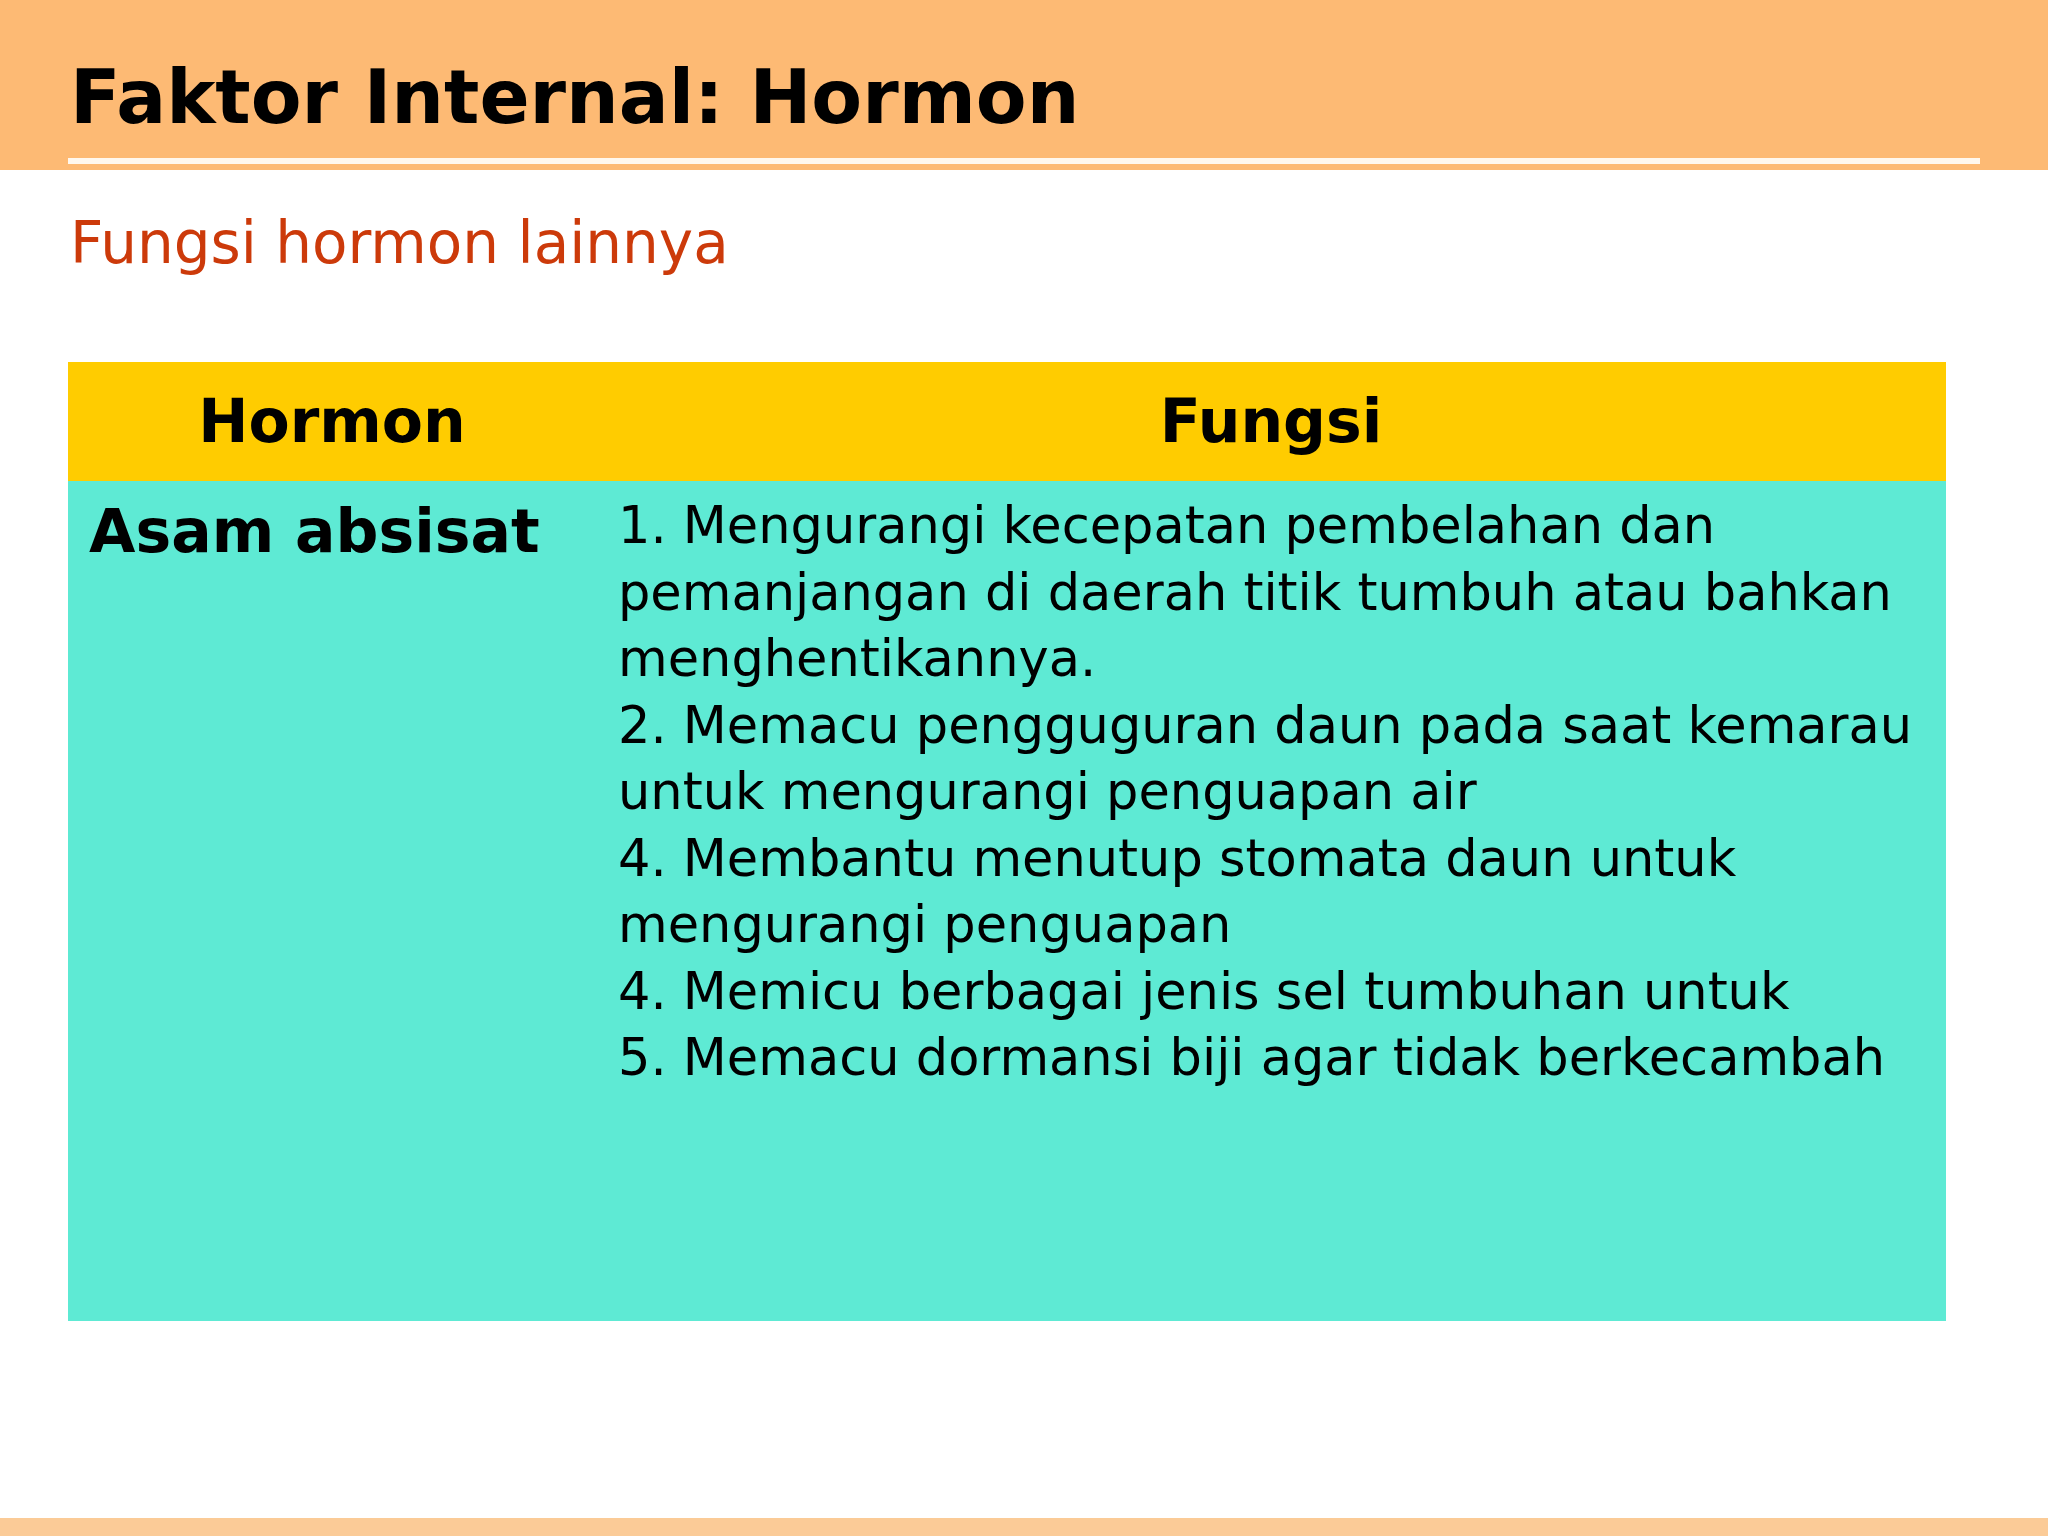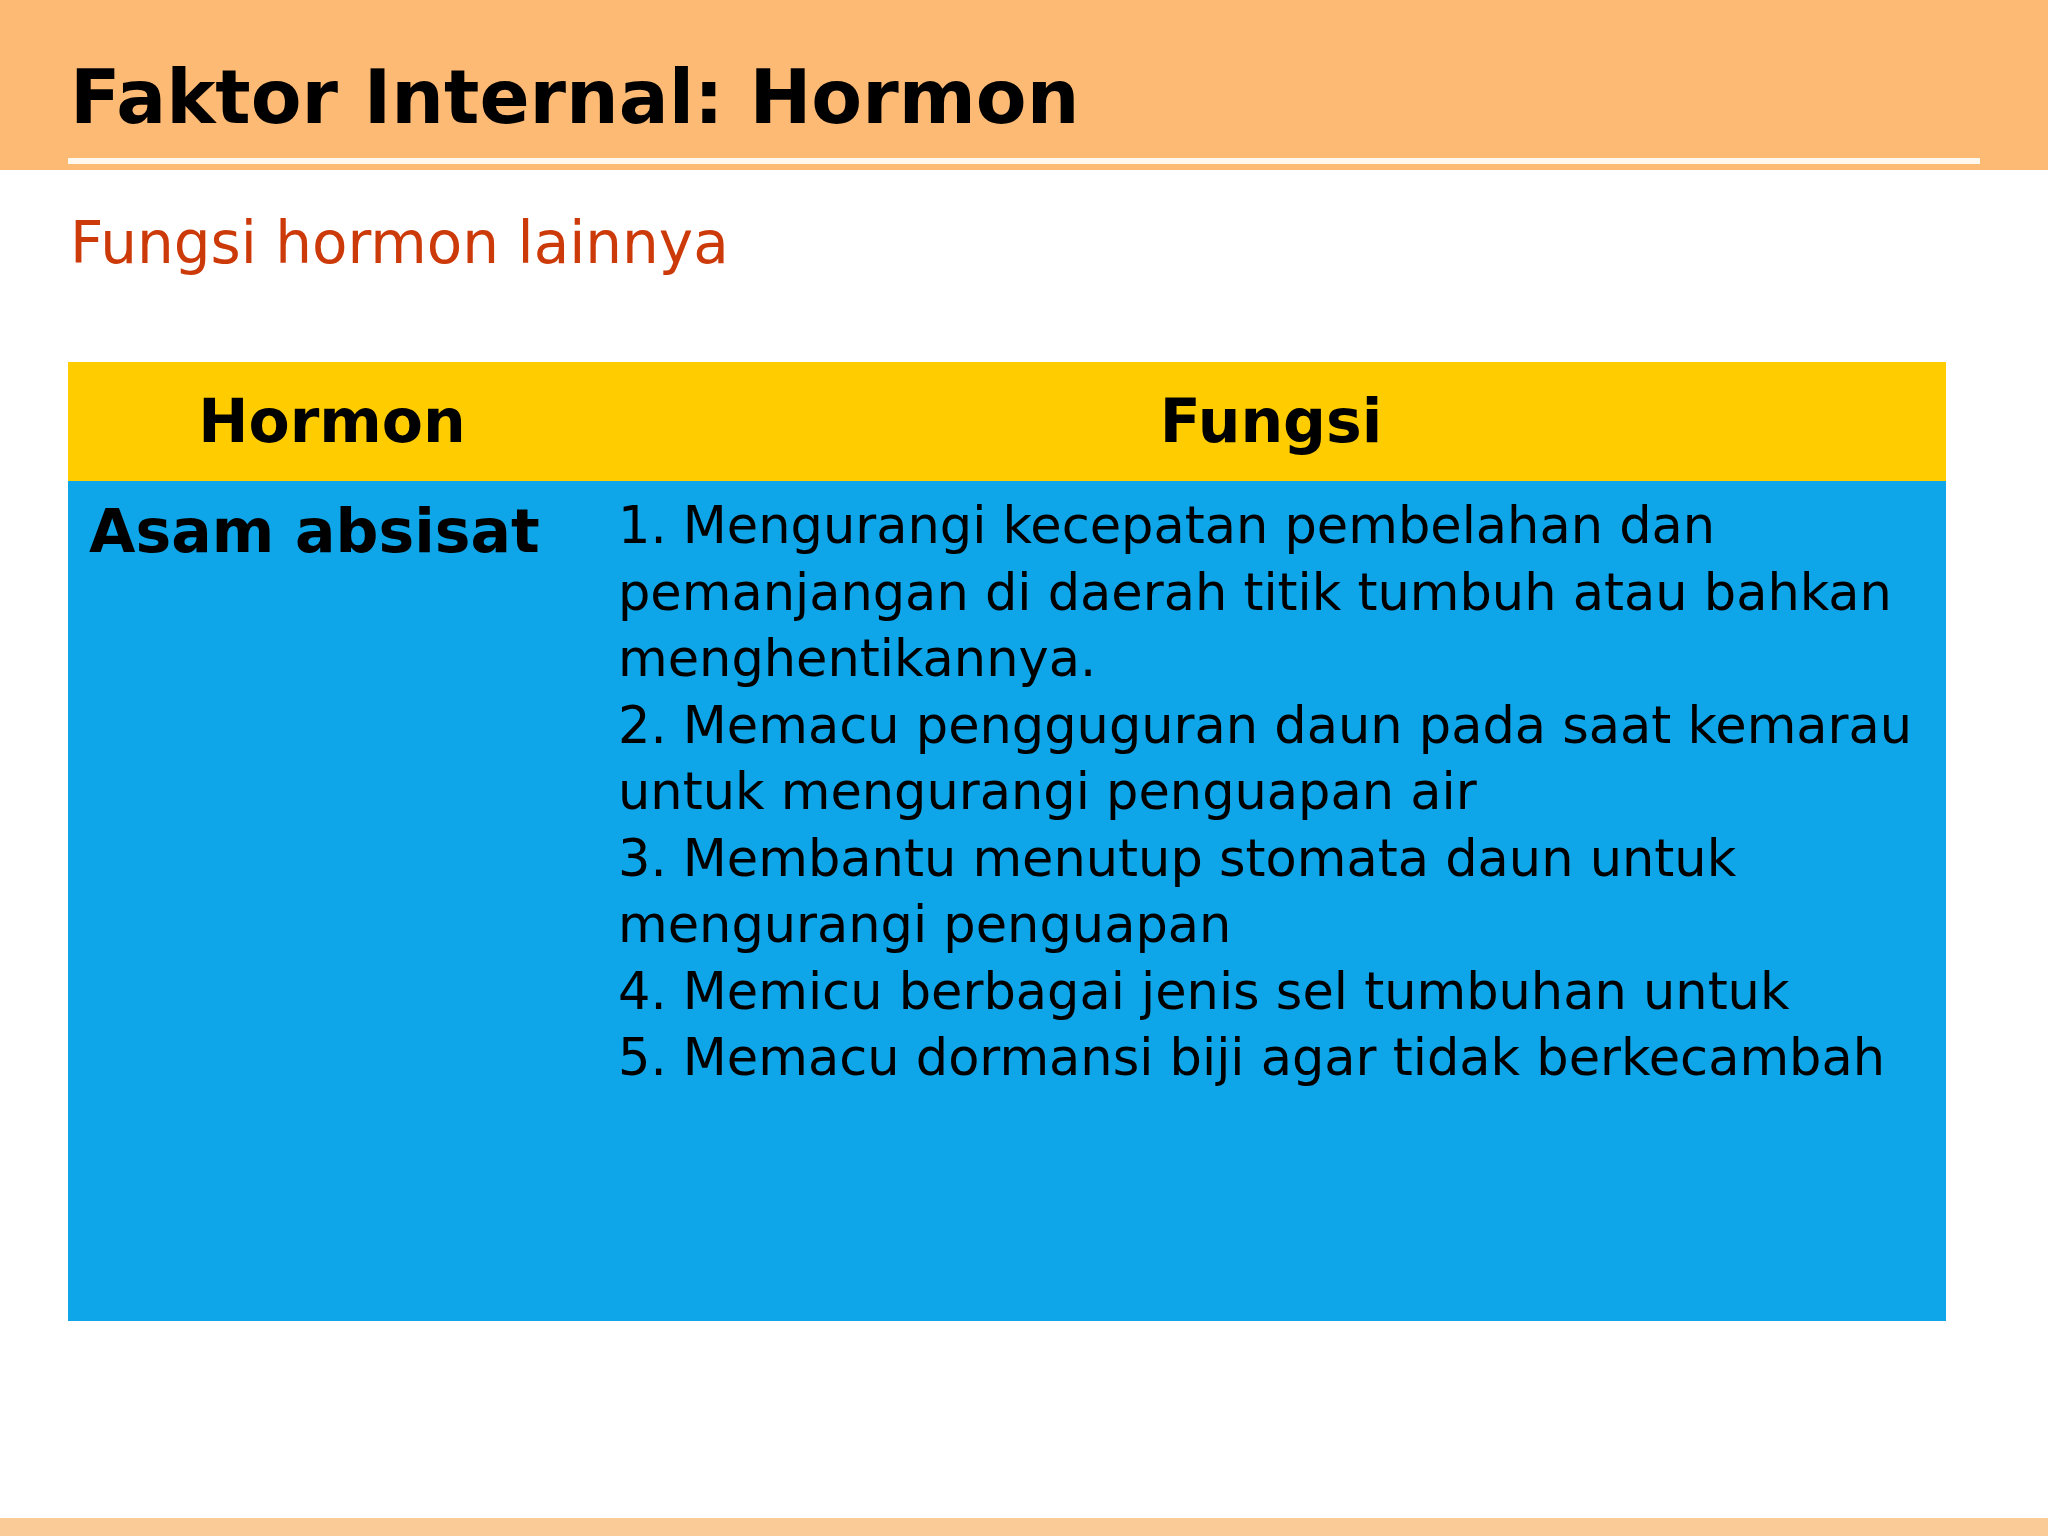--- a/index.html
+++ b/index.html
@@ -6,21 +6,21 @@
   body{width:2048px;height:1536px;position:relative;overflow:hidden;background:#ffffff;font-family:"DejaVu Sans","Liberation Sans",sans-serif;}
   .header{position:absolute;left:0;top:0;width:2048px;height:170px;background:#fdba74;}
   .title{position:absolute;left:70px;top:52px;font-size:74px;font-weight:bold;color:#000;letter-spacing:0px;line-height:90px;white-space:nowrap;font-family:"DejaVu Sans",sans-serif;}
   .rule{position:absolute;left:68px;top:158px;width:1912px;height:6px;background:#FFF8EE;}
   .subtitle{position:absolute;left:70px;top:208px;font-size:58px;font-weight:normal;color:#CC3A0A;line-height:70px;white-space:nowrap;}
   .table{position:absolute;left:68px;top:362px;width:1878px;height:959px;}
   .thead{position:absolute;left:0;top:0;width:1878px;height:119px;background:#FFCC00;}
   .th{position:absolute;top:0;height:119px;line-height:119px;text-align:center;font-size:60px;font-weight:bold;color:#000;}
   .th1{left:0;width:528px;}
   .th2{left:528px;width:1350px;}
-  .tbody{position:absolute;left:0;top:119px;width:1878px;height:840px;background:#0ea5e9;}
+  .tbody{position:absolute;left:0;top:119px;width:1878px;height:840px;background:#5eead4;}
   .cell-hormon{position:absolute;left:21px;top:14px;font-size:60px;font-weight:bold;color:#000;line-height:72px;white-space:nowrap;}
   .cell-fungsi{position:absolute;left:550px;top:12px;width:1320px;font-size:51px;color:#000;line-height:66.5px;}
   .fn-line{display:block;white-space:nowrap;}
   .footer{position:absolute;left:0;top:1518px;width:2048px;height:18px;background:#FBCB97;}
 </style>
 </head>
 <body>
 
 <div class="header">
   <div class="title">Faktor Internal: Hormon</div>
@@ -35,21 +35,21 @@
     <div class="th th2">Fungsi</div>
   </div>
   <div class="tbody">
     <div class="cell-hormon">Asam absisat</div>
     <div class="cell-fungsi">
       <span class="fn-line">1. Mengurangi kecepatan pembelahan dan</span>
       <span class="fn-line">pemanjangan di daerah titik tumbuh atau bahkan</span>
       <span class="fn-line">menghentikannya.</span>
       <span class="fn-line">2. Memacu pengguguran daun pada saat kemarau</span>
       <span class="fn-line">untuk mengurangi penguapan air</span>
-      <span class="fn-line">3. Membantu menutup stomata daun untuk</span>
+      <span class="fn-line">4. Membantu menutup stomata daun untuk</span>
       <span class="fn-line">mengurangi penguapan</span>
       <span class="fn-line">4. Memicu berbagai jenis sel tumbuhan untuk</span>
       <span class="fn-line">5. Memacu dormansi biji agar tidak berkecambah</span>
     </div>
   </div>
 </div>
 
 <div class="footer"></div>
 
 </body></html>

